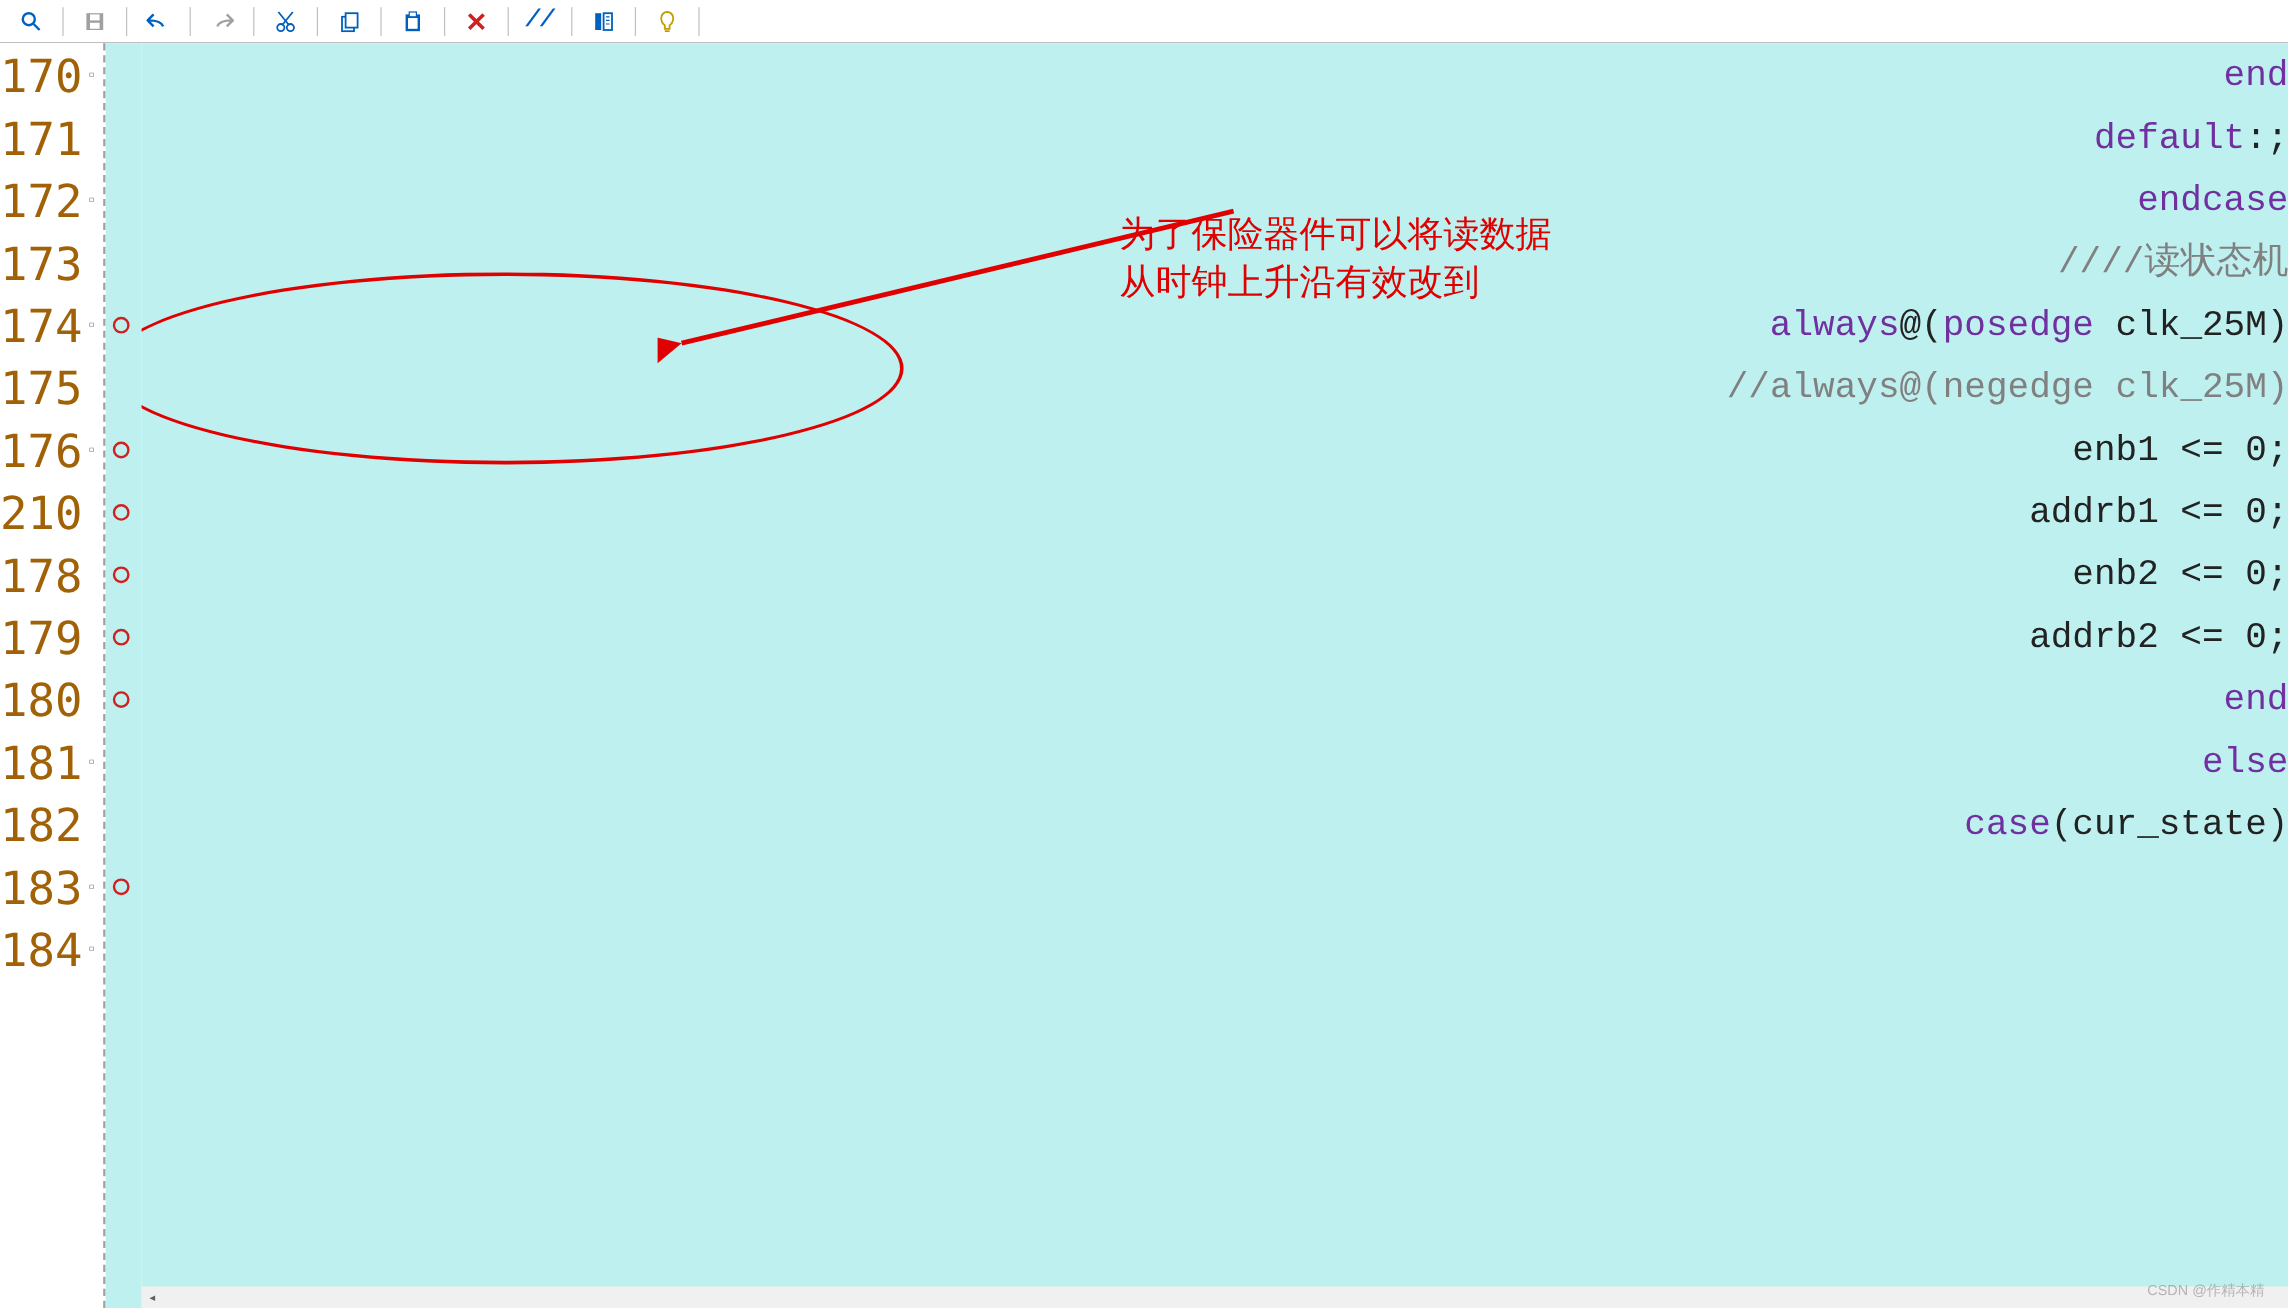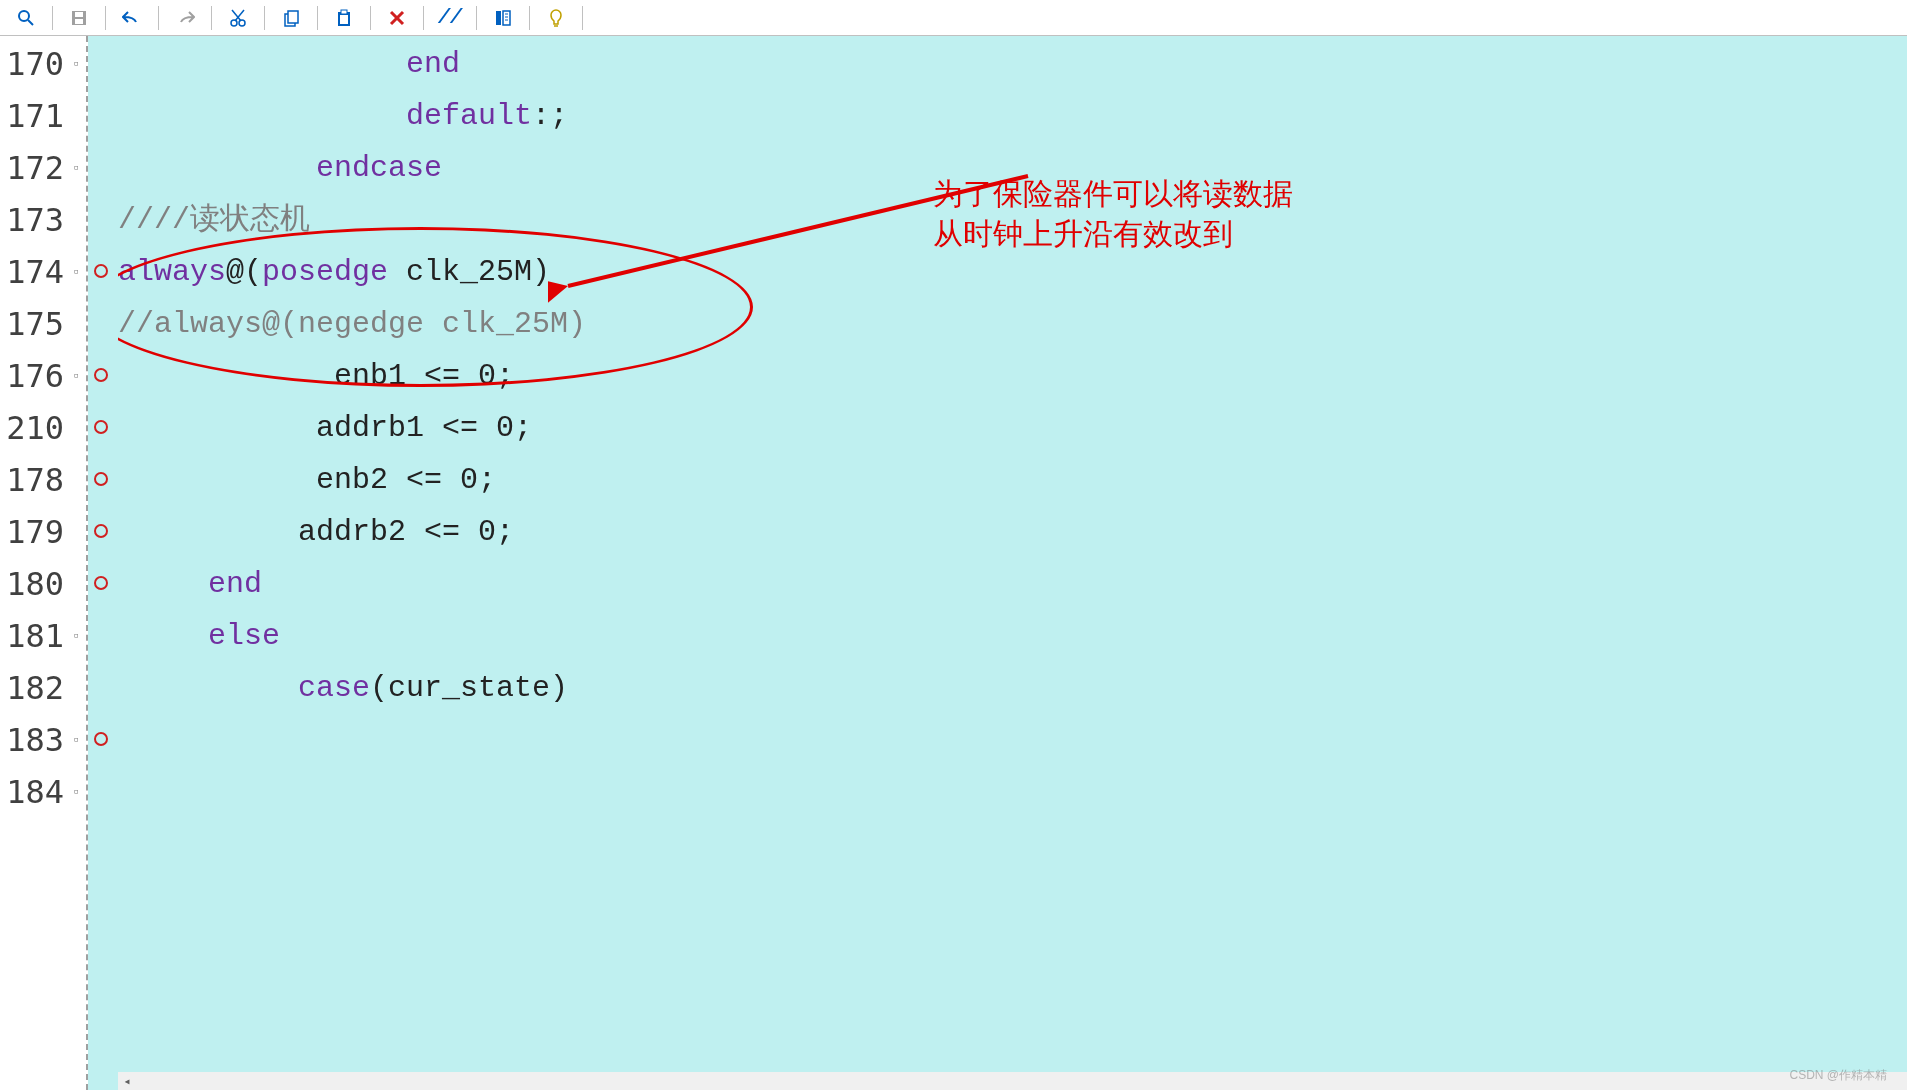--- a/index.html
+++ b/index.html
@@ -36,22 +36,22 @@
       margin: 0 4px;
     }
     .editor-area {
       display: flex;
       height: calc(100% - 36px);
       position: relative;
     }
     .gutter {
       width: 70px;
       background: #fff;
-      font-size: 32px;
-      color: #404040;
+      font-size: 38px;
+      color: #a16207;
       text-align: right;
       padding-right: 6px;
       font-family: Consolas, monospace;
       line-height: 52px;
       padding-top: 2px;
     }
     .gutter-line { height: 52px; position: relative; }
     .fold-gutter {
       width: 18px;
       background: #fff;
@@ -86,29 +86,29 @@
     .code-area {
       flex: 1;
       background: #bff0f0;
       font-size: 30px;
       line-height: 52px;
       padding-top: 2px;
       font-family: Consolas, 'Courier New', monospace;
       position: relative;
       overflow: hidden;
     }
-    .code-line { height: 52px; white-space: pre; }
+    .code-line { height: 52px; white-space: pre; text-align: right; }
     .kw { color: #7030a0; }
     .cm { color: #808080; }
     .txt { color: #222; }
     .annotation {
       position: absolute;
       color: #e00000;
       font-size: 30px;
-      font-family: Liberation Mono, monospace;
+      font-family: Liberation Sans, sans-serif;
       line-height: 40px;
       z-index: 5;
     }
     .ellipse {
       position: absolute;
       border: 3px solid #e00000;
       border-radius: 50%;
       z-index: 4;
     }
     .arrow-svg {

